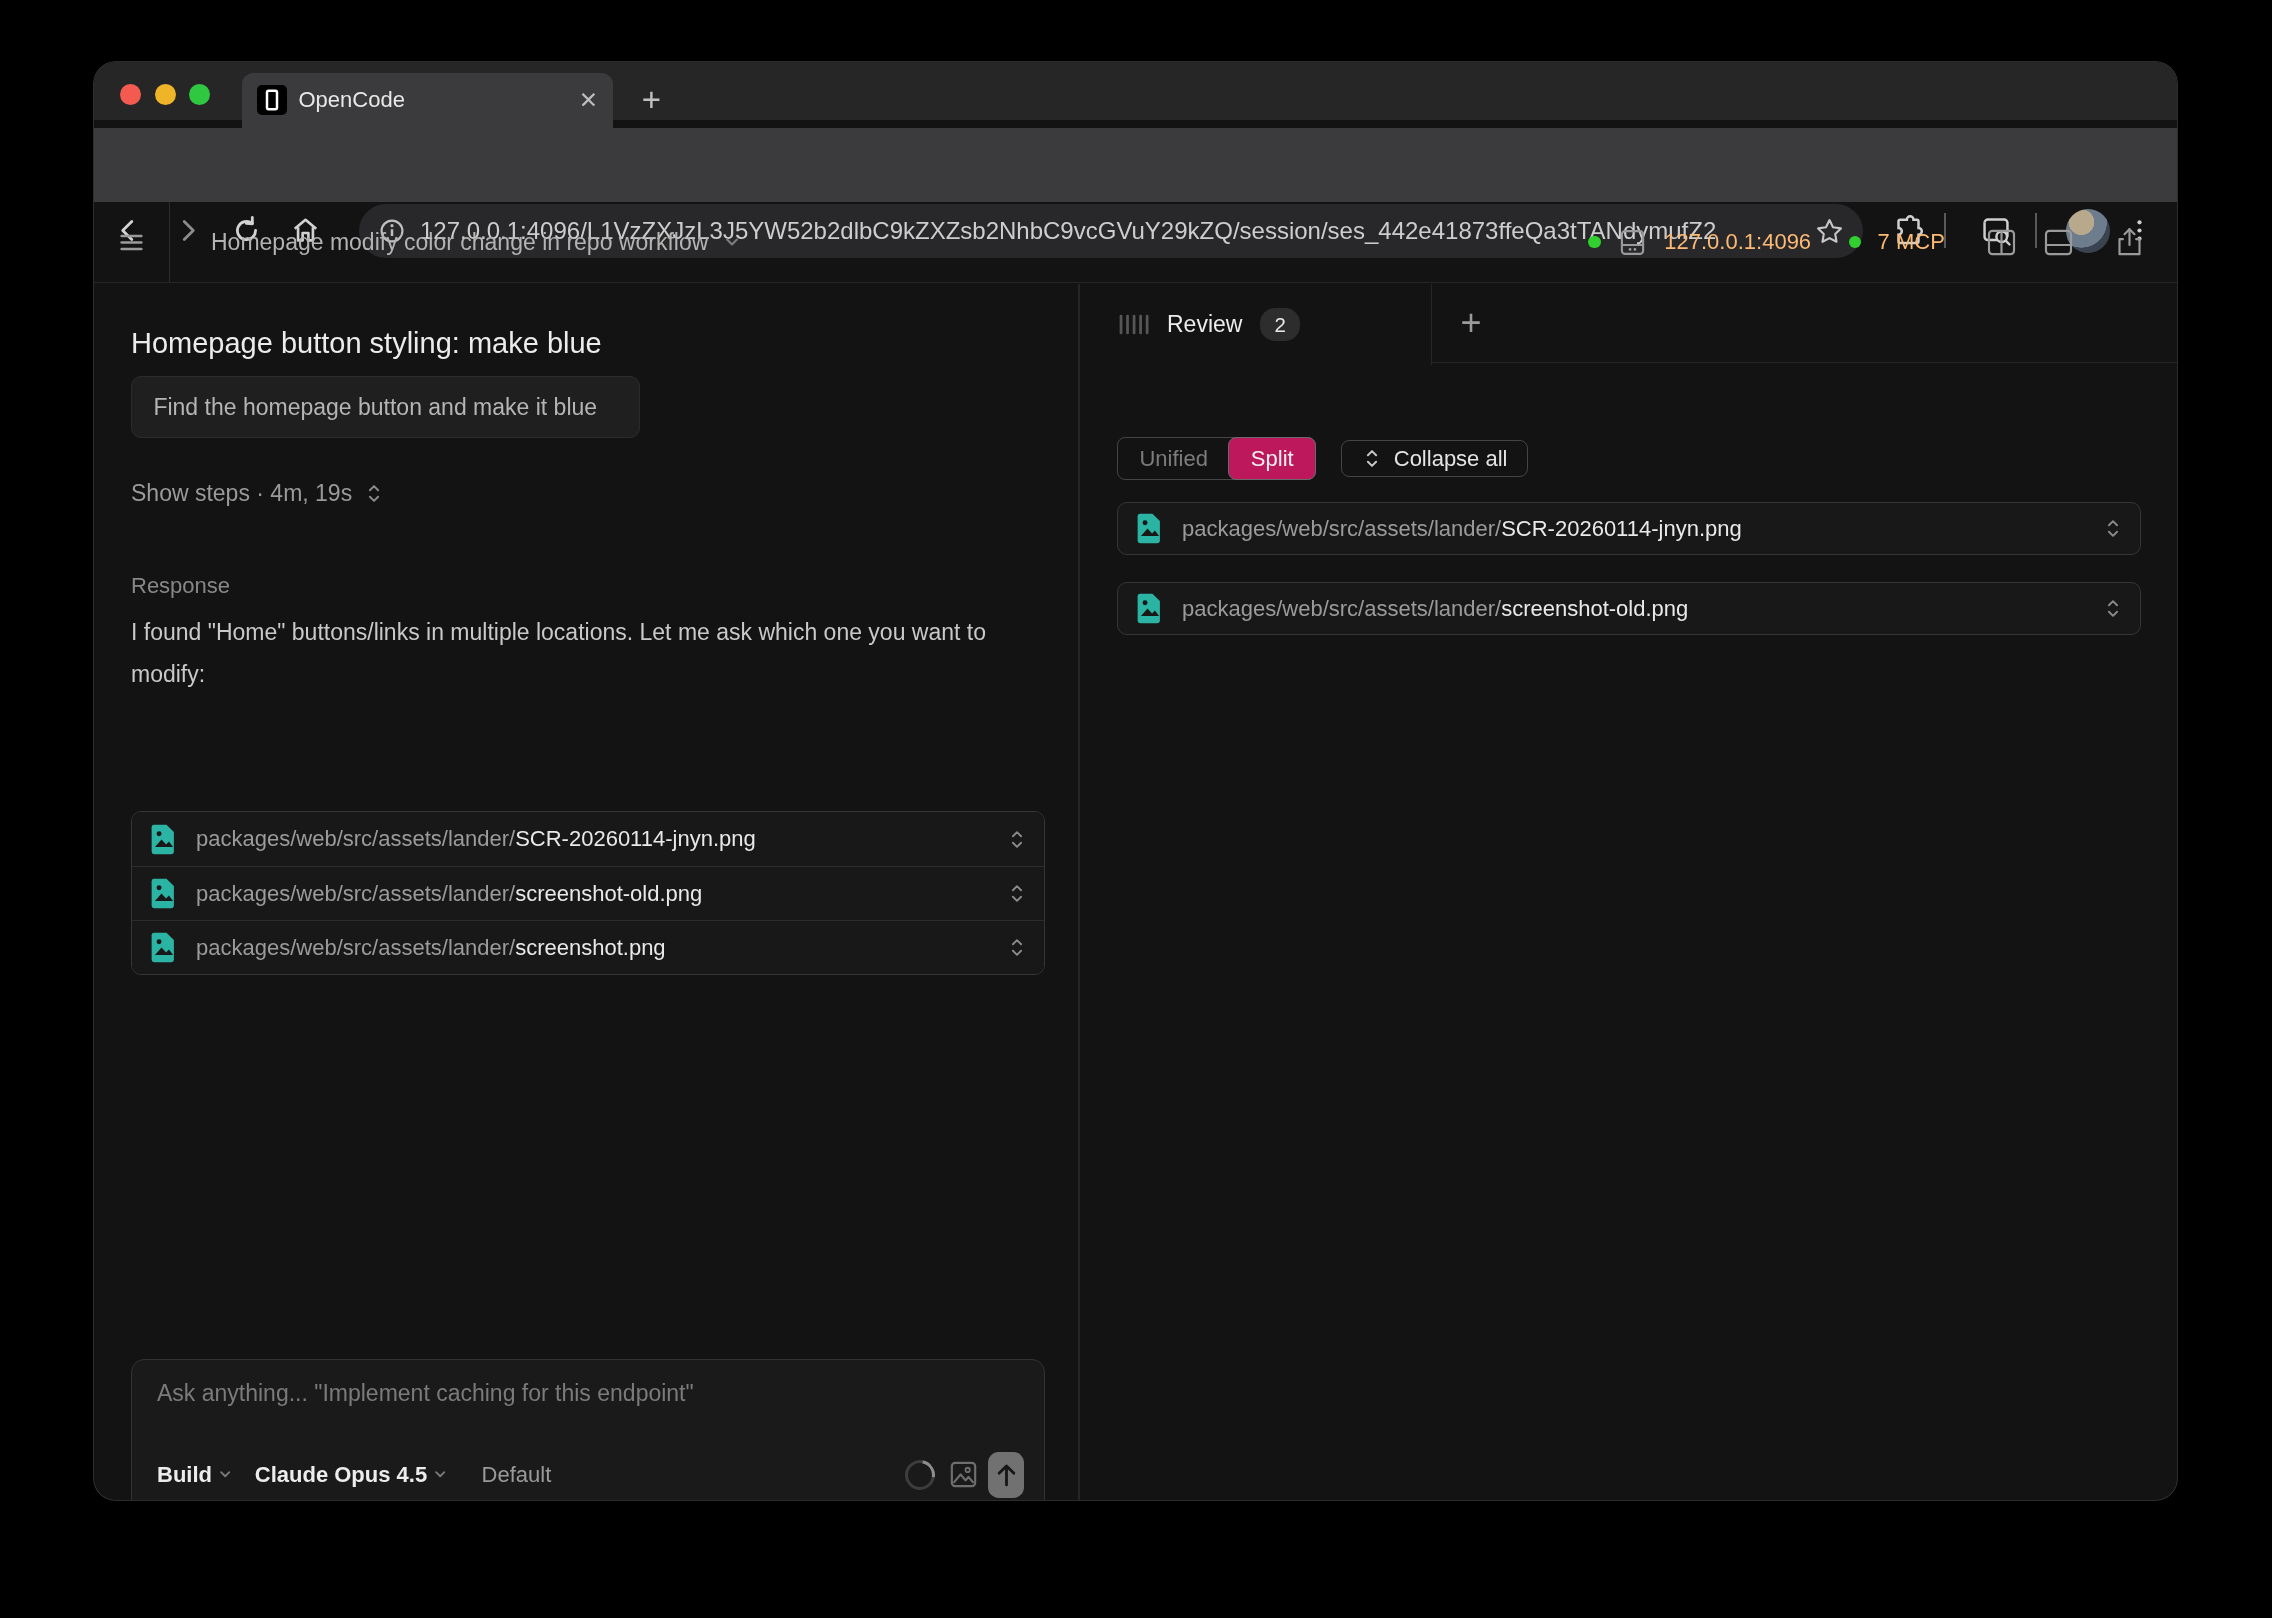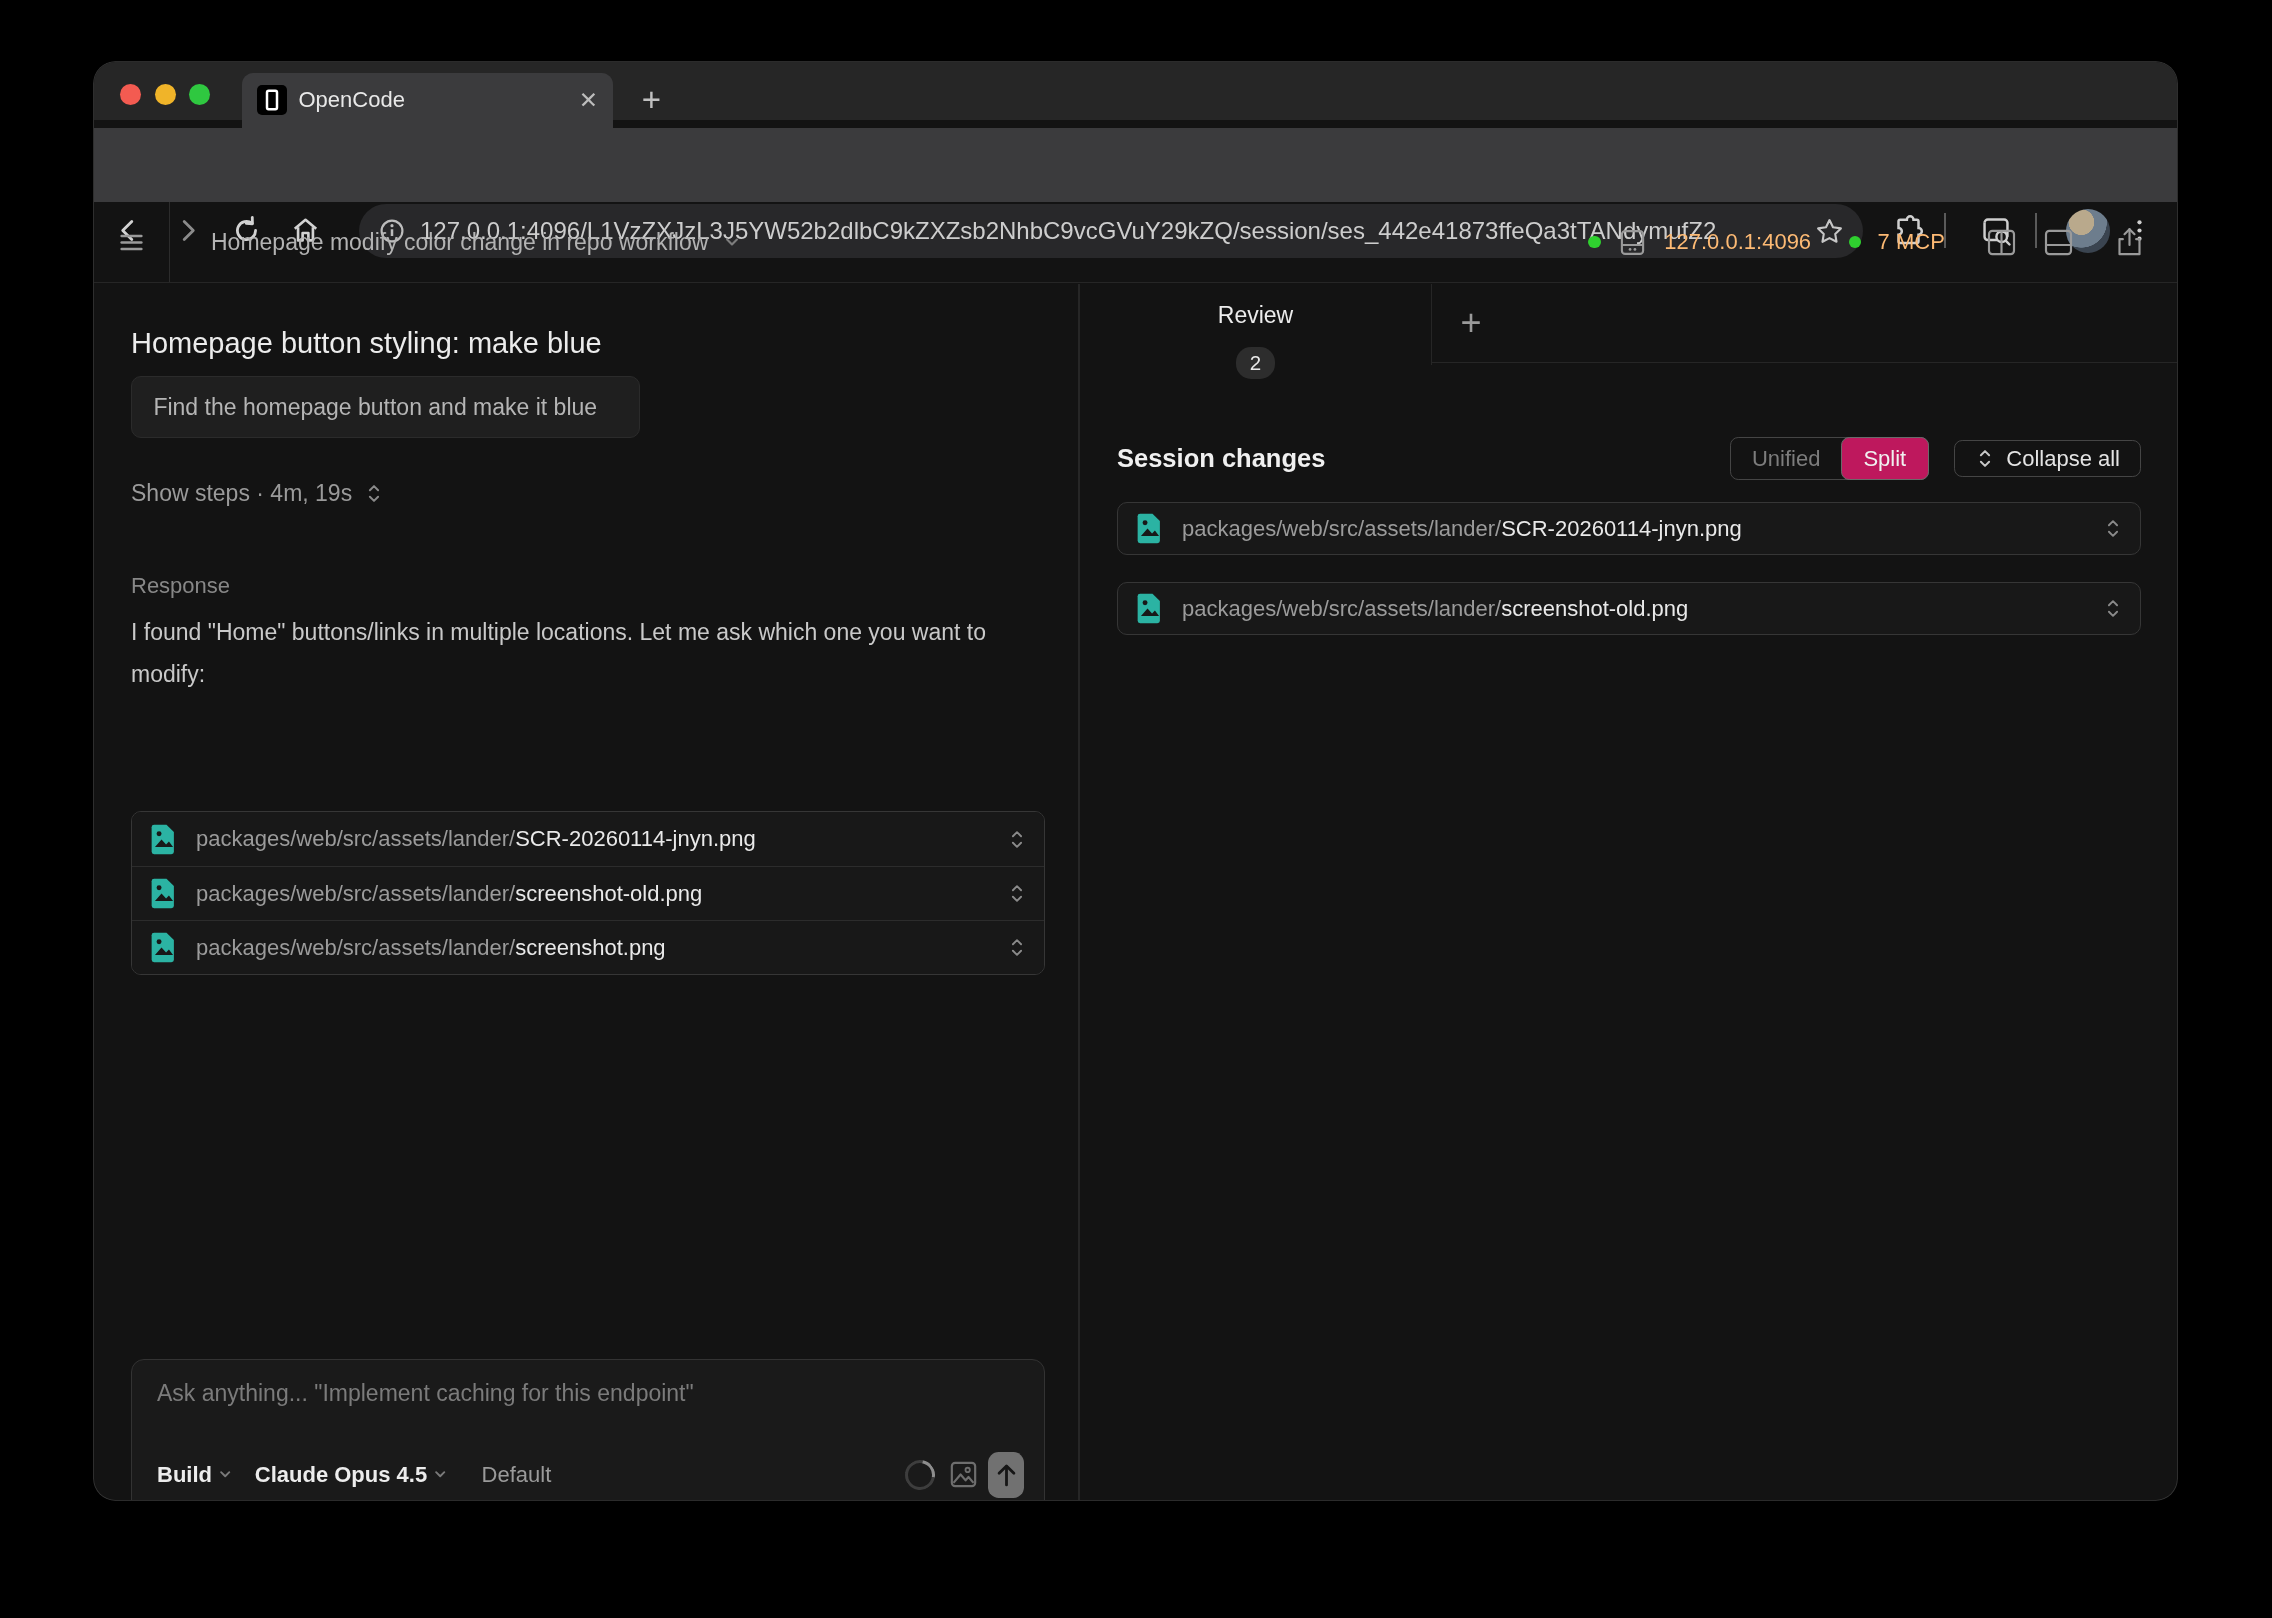--- a/index.html
+++ b/index.html
@@ -55,21 +55,21 @@
   .mode-label { color:#ececec; font-size:22px; font-weight:700; }
   .model-label { color:#ececec; font-size:22px; font-weight:700; margin-left:21.4px; }
   .agent-label { color:#9a9a9a; font-size:22px; margin-left:33px; }
   .mini-chev { color:#7a7a7a; display:flex; margin-left:5px; }
   .composer-spacer { flex:1; }
   .spinner { width:30px; height:30px; border:3.3px solid #3d3d3d; border-top-color:#8d8d8d; border-radius:50%; transform:rotate(55deg); }
   .send-btn { width:36px; height:46px; background:#717171; border-radius:10.7px; display:flex; align-items:center; justify-content:center; margin-left:6.6px; }
 
   
   .tabstrip { position:absolute; left:986px; top:0; width:1097px; height:79px; border-bottom:1.6px solid #262626; }
-  .review-tab { position:absolute; left:0; top:0; width:352px; height:81px; border-right:1.6px solid #262626; display:flex; align-items:center; padding:0 38px; gap:18px; background:#131313;flex-direction:column; }
+  .review-tab { position:absolute; left:0; top:0; width:352px; height:81px; border-right:1.6px solid #262626; display:flex; align-items:center; padding:0 38px; gap:18px; background:#131313; }
   .review-label { color:#ececec; font-size:23px; }
   .count-badge { background:#2d2d2d; color:#e8e8e8; font-size:20.5px; border-radius:15px; padding:4.1px 14px; }
   .addtab { position:absolute; left:368px; top:16.4px; width:46px; height:46px; color:#9a9a9a; font-size:36px; font-weight:300; display:flex; align-items:center; justify-content:center; }
   .changes-hdr { position:absolute; left:1023px; top:153px; width:1024px; display:flex; align-items:center; }
   .changes-title { color:#f0f0f0; font-size:25.5px; font-weight:700; flex:1; }
   .seg { display:flex; border:0.8px solid #454545; border-radius:8.2px; height:43px; align-items:stretch; overflow:visible; }
   .seg-btn { display:flex; align-items:center; padding:0 21.4px; font-size:22px; }
   .seg-off { color:#7c7c7c; }
   .seg-on { color:#f0f0f0; background:#be185d; border:0.8px solid #6a6a6a; border-radius:8.2px; margin:-0.8px; }
   .collapse-btn { margin-left:25px; height:37px; border:0.8px solid #454545; border-radius:8.2px; display:flex; align-items:center; gap:11.5px; padding:0 20px; color:#e4e4e4; font-size:22px; }
@@ -319,21 +319,20 @@
               <rect x="34" y="3" width="3.4" height="24" rx="1.6"></rect>
             </g>
           </svg>
         <span class="review-label">Review</span>
         <span class="count-badge">2</span>
       </div>
       <div class="addtab">+</div>
     </div>
 
     <div class="changes-hdr">
-      <span class="changes-title">Session changes</span>
       <div class="seg">
         <span class="seg-btn seg-off">Unified</span>
         <span class="seg-btn seg-on">Split</span>
       </div>
       <div class="collapse-btn">
         <svg width="20" height="23" viewBox="0 0 24 28">
             <g fill="none" stroke="#c8c8c8" stroke-width="2.4" stroke-linecap="round" stroke-linejoin="round">
               <path d="M7 10 L12 5 L17 10"></path>
               <path d="M7 18 L12 23 L17 18"></path>
             </g>

